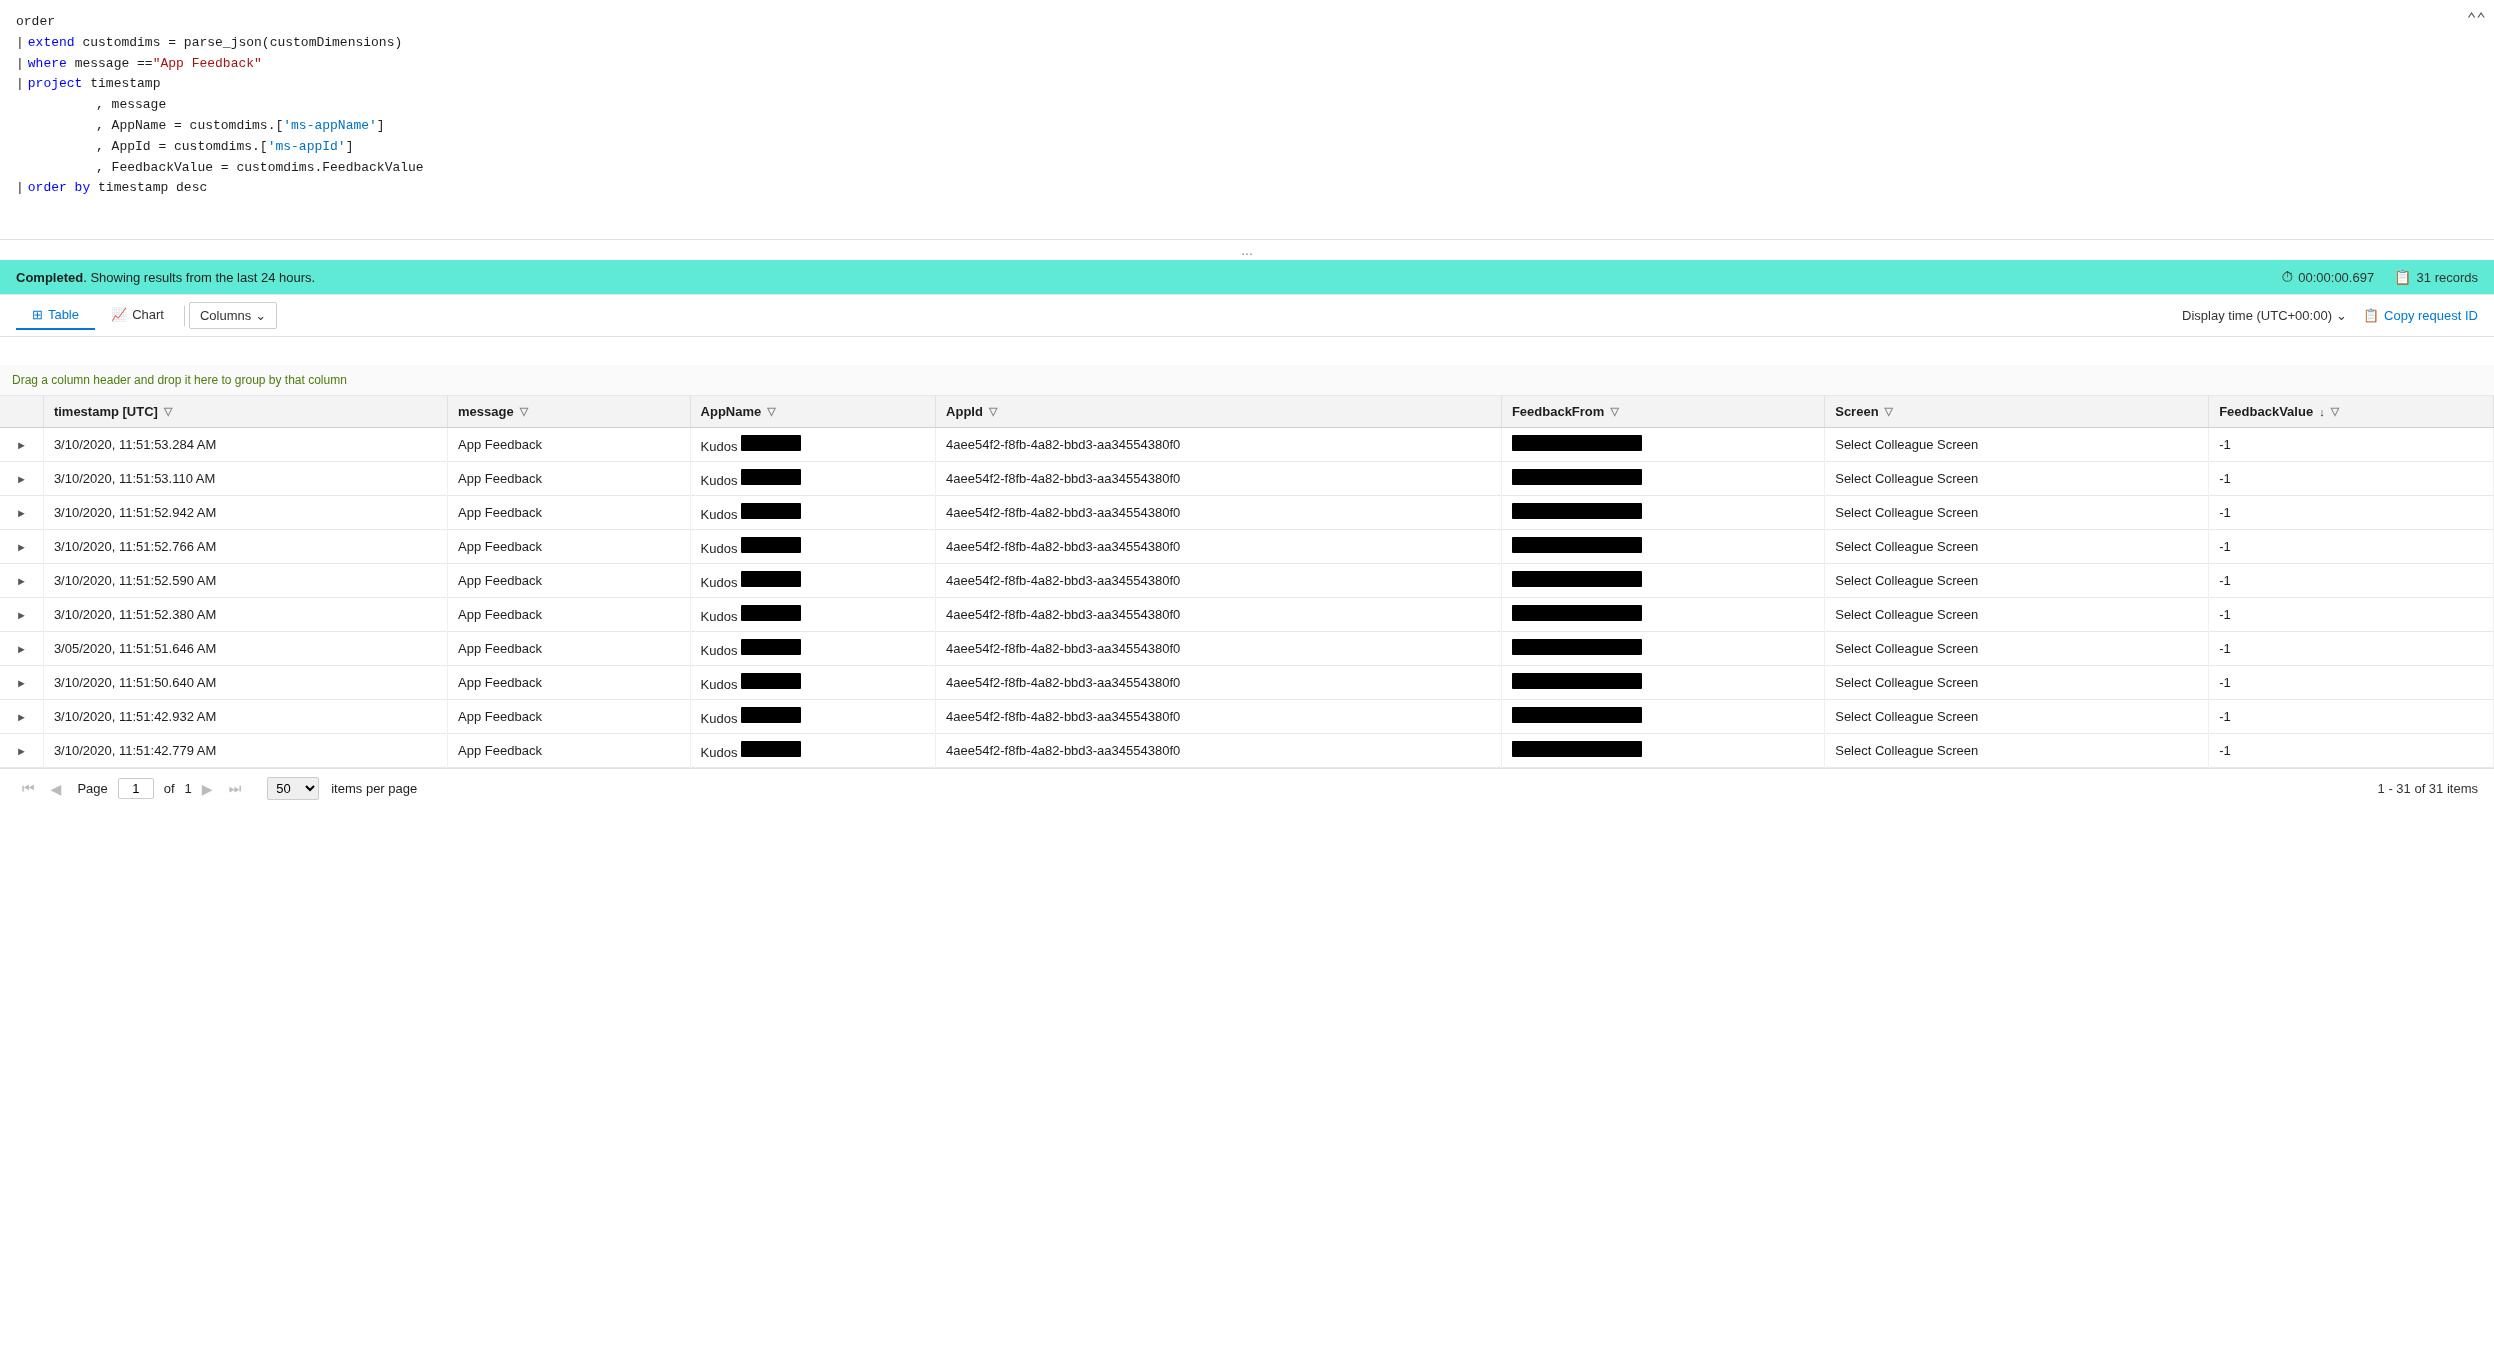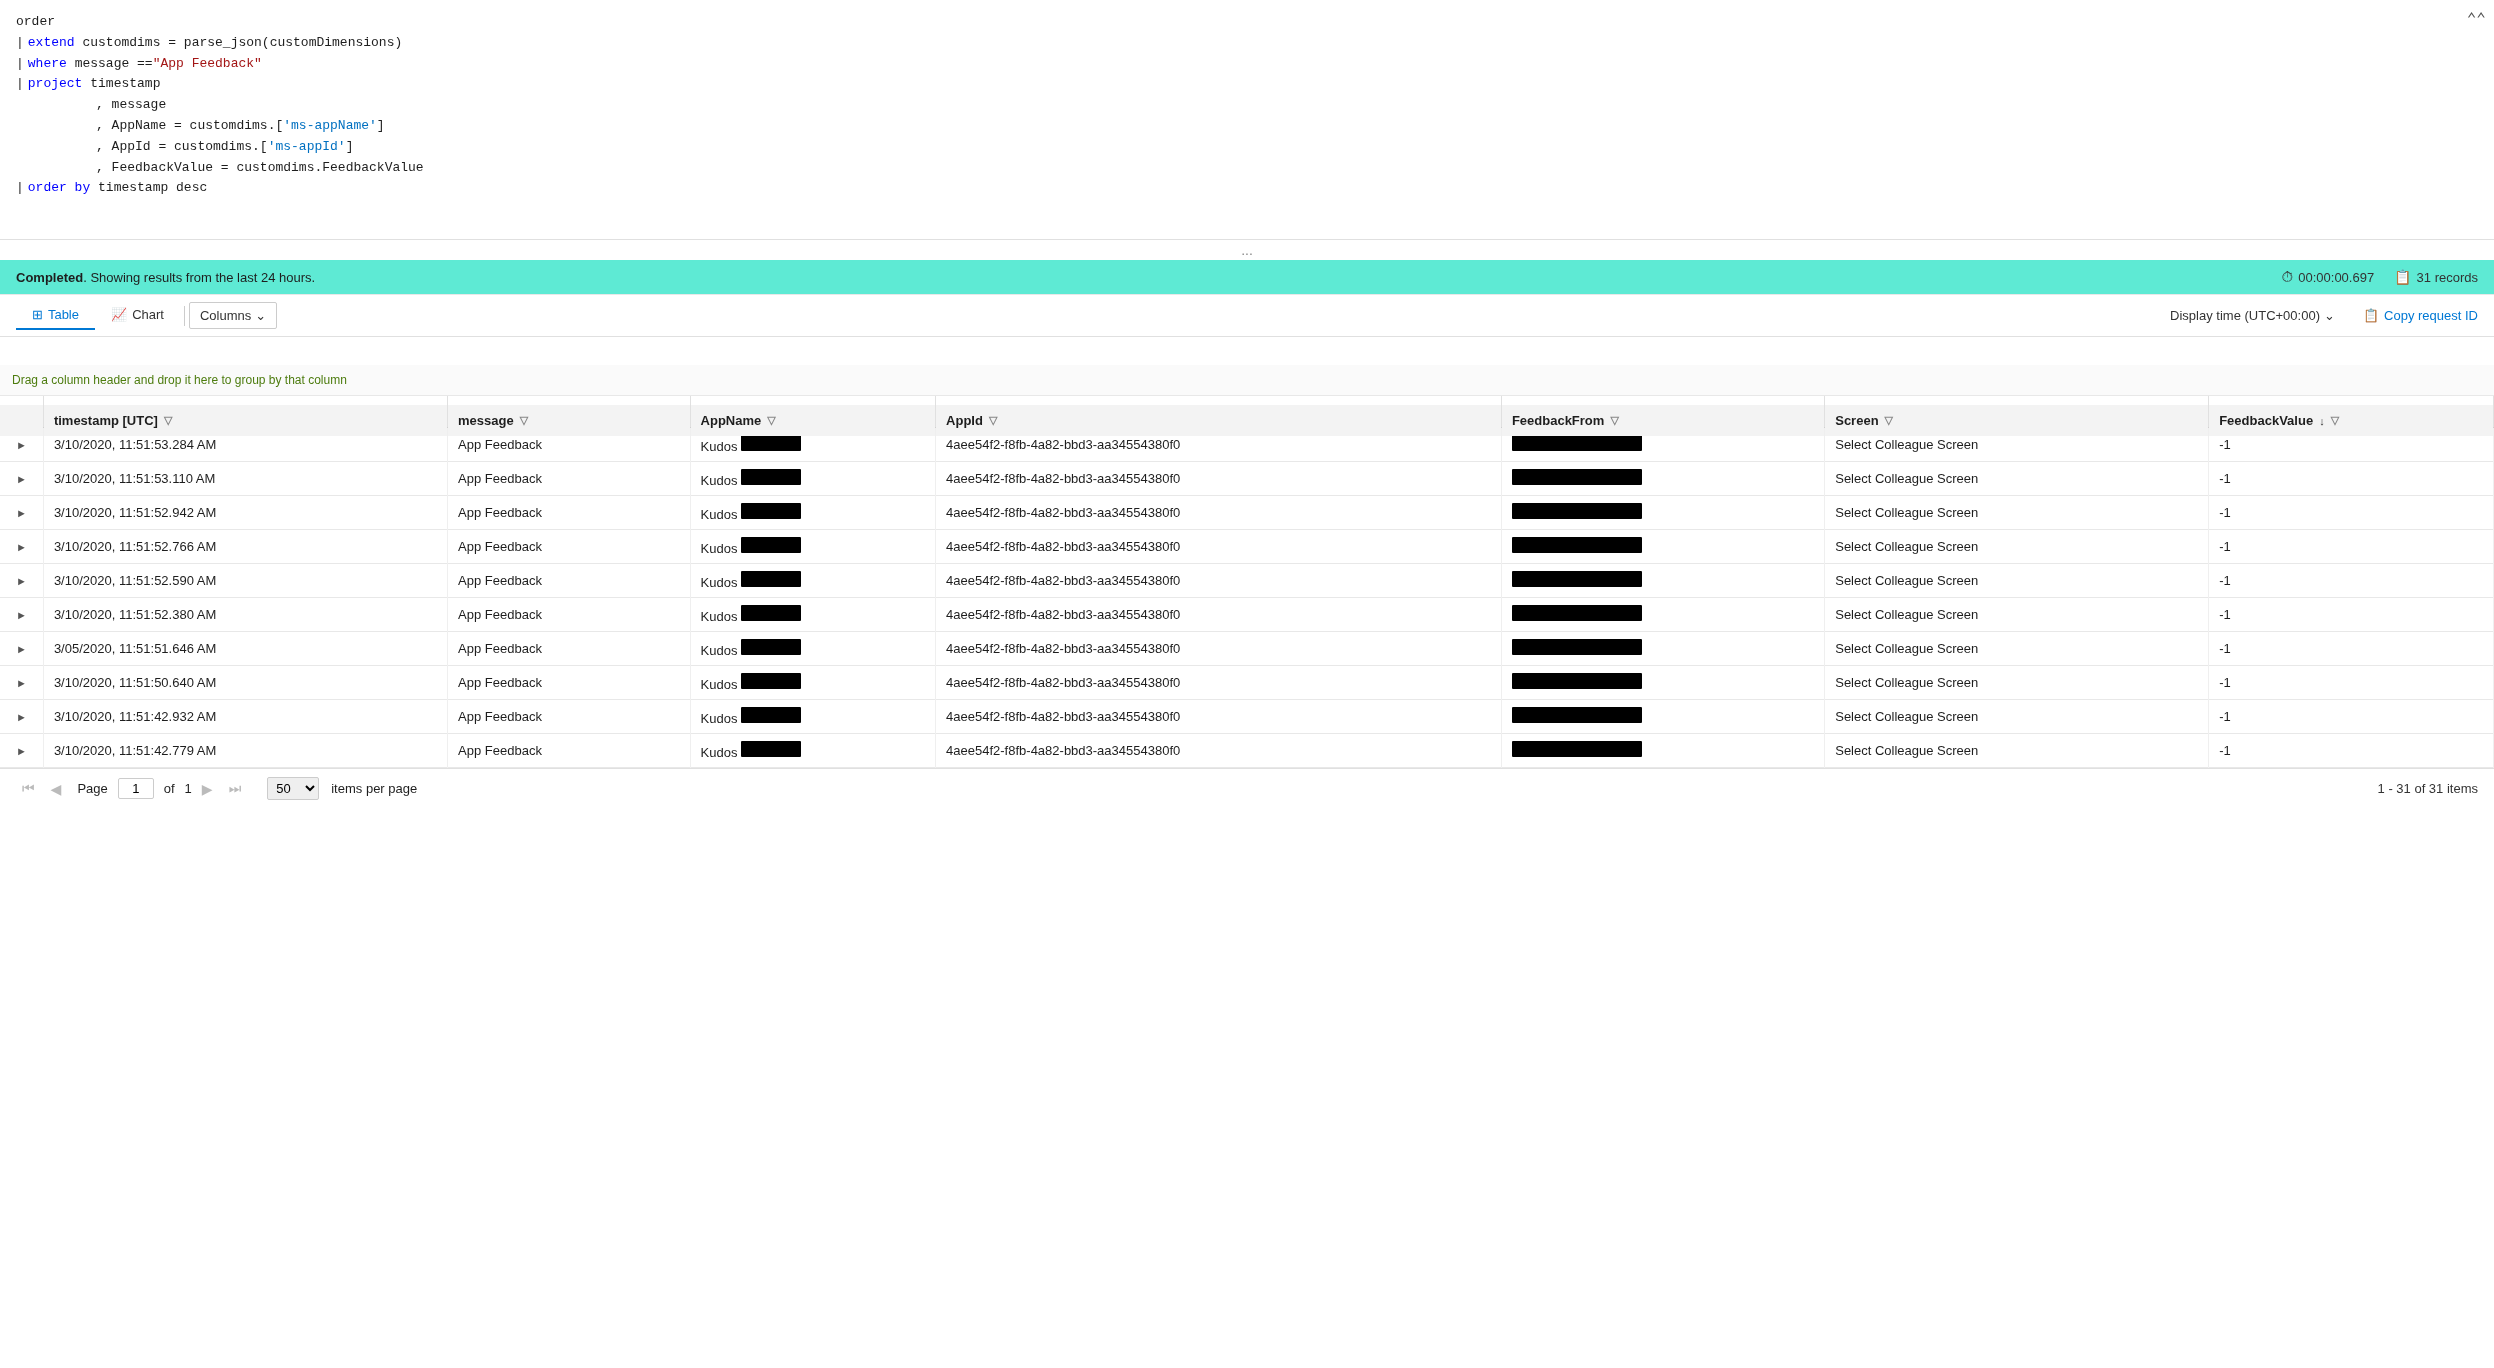--- a/index.html
+++ b/index.html
@@ -79,21 +79,21 @@
     .columns-btn {
       display: flex; align-items: center; gap: 4px;
       padding: 5px 10px;
       border: 1px solid #ccc;
       border-radius: 2px;
       background: #fff;
       font-size: 13px;
       cursor: pointer;
       color: #333;
     }
-    .toolbar-right { display: flex; align-items: center; gap: 28px; font-size: 13px; color: #333; }
+    .toolbar-right { display: flex; align-items: center; gap: 16px; font-size: 13px; color: #333; }
     .display-time { display: flex; align-items: center; gap: 4px; cursor: pointer; color: #333; }
     .copy-req { display: flex; align-items: center; gap: 5px; cursor: pointer; color: #0078d4; }
 
     .drag-hint {
       padding: 8px 12px;
       font-size: 12px;
       color: #4d7c0f;
       background: #fafafa;
       border-bottom: 1px solid #e8e8e8;
       margin-top: 28px;
@@ -112,21 +112,21 @@
     }
     thead th {
       background: #f3f3f3;
       border-bottom: 1px solid #d0d0d0;
       border-right: 1px solid #e0e0e0;
       padding: 8px 10px;
       text-align: left;
       font-weight: 600;
       white-space: nowrap;
       position: sticky;
-      top: 9px;
+      top: 0;
       z-index: 2;
     }
     thead th .th-inner { display: flex; align-items: center; gap: 6px; }
     thead th .filter-icon { color: #888; font-size: 11px; cursor: pointer; }
     thead th .sort-icon { color: #333; font-size: 11px; }
     tbody tr {
       border-bottom: 1px solid #e8e8e8;
     }
     tbody td {
       padding: 7px 10px;

